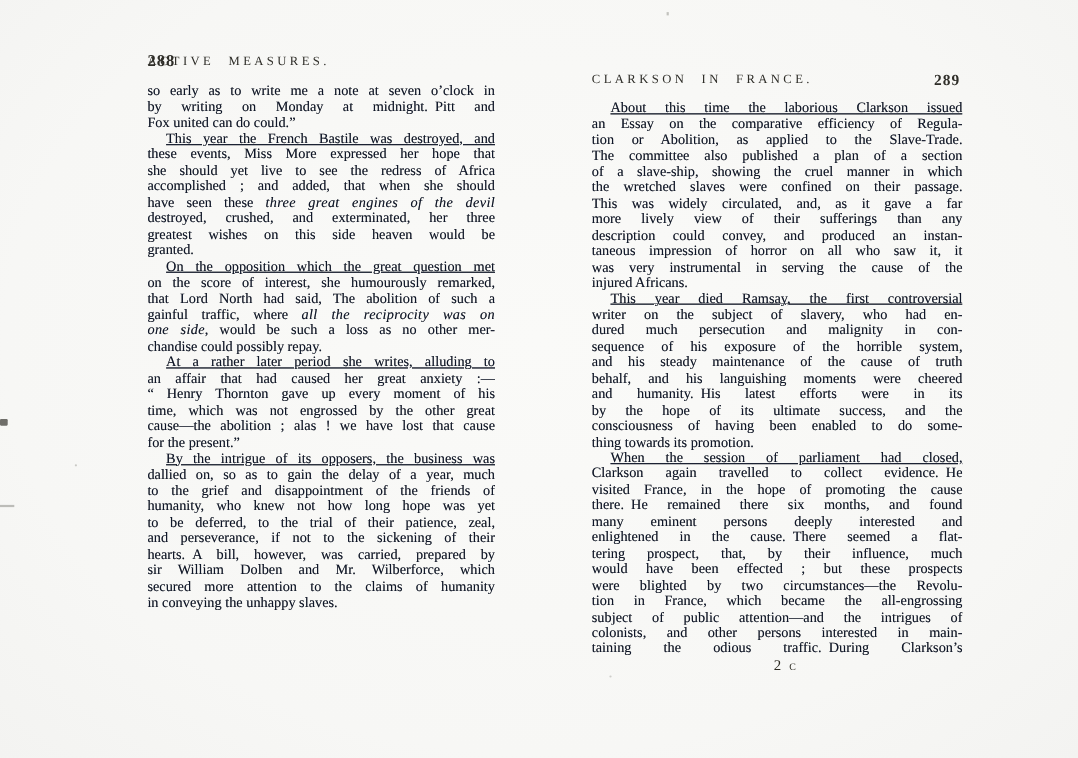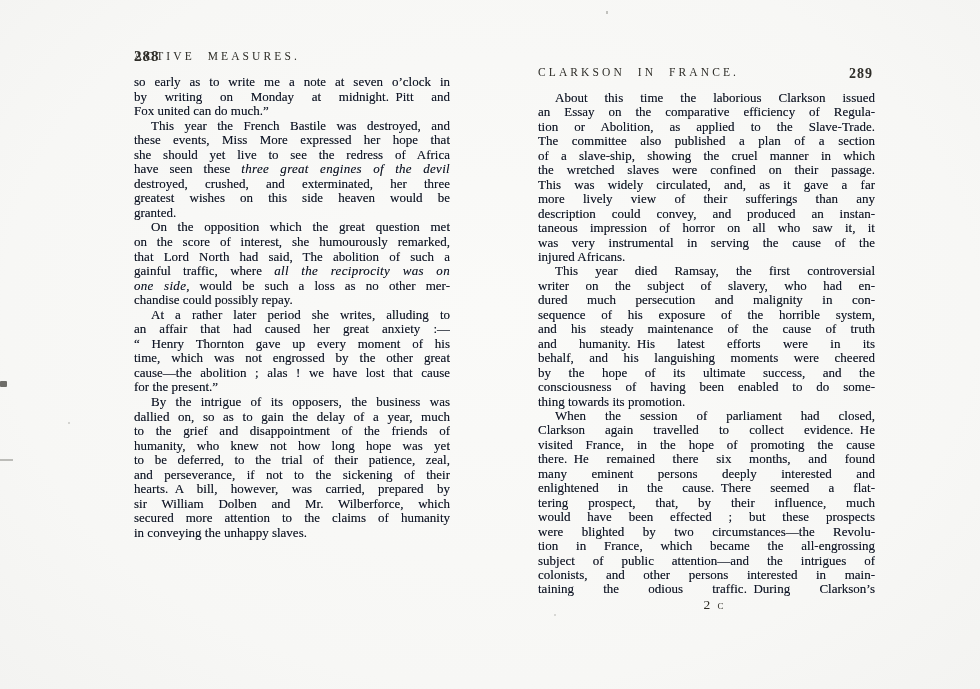--- a/index.html
+++ b/index.html
@@ -54,21 +54,21 @@
   .page-left  .text-block { top: 25px; line-height: 14.55px; }
   .page-right .text-block { top: 25px; line-height: 14.45px; }
 
   .line {
     text-align: justify;
     text-align-last: justify;
     white-space: normal;
     overflow: hidden;
   }
   .line.end { text-align-last: left; }
-  .line.indent { text-indent: 17px; }
+  .line.indent { text-indent: 17px; text-decoration: underline; }
   .line i { letter-spacing: 0.3px; }
 
   .signature-mark {
     position: absolute;
     top: 531px; left: 0; right: 0;
     text-align: center;
     font-size: 13.5px;
     font-variant: small-caps;
     letter-spacing: 2px;
     transform: translateX(8px);
@@ -94,24 +94,25 @@
 <div class="speck speck-5"></div>
 
 <div class="page page-left">
   <div class="head-row">
     <span class="page-number">288</span>
     <span class="running-head">ACTIVE MEASURES.</span>
   </div>
   <div class="text-block" id="left-text">
       <div class="line"><span>so early as to write me a note at seven o’clock in</span></div>
       <div class="line"><span>by writing on Monday at midnight. Pitt and</span></div>
-      <div class="line end"><span>Fox united can do much.”</span></div>
+      <div class="line end"><span>Fox united can do could.”</span></div>
       <div class="line indent"><span>This year the French Bastile was destroyed, and</span></div>
       <div class="line"><span>these events, Miss More expressed her hope that</span></div>
       <div class="line"><span>she should yet live to see the redress of Africa</span></div>
+      <div class="line"><span>accomplished ; and added, that when she should</span></div>
       <div class="line"><span>have seen these </span><i>three great engines of the devil</i></div>
       <div class="line"><span>destroyed, crushed, and exterminated, her three</span></div>
       <div class="line"><span>greatest wishes on this side heaven would be</span></div>
       <div class="line end"><span>granted.</span></div>
       <div class="line indent"><span>On the opposition which the great question met</span></div>
       <div class="line"><span>on the score of interest, she humourously remarked,</span></div>
       <div class="line"><span>that Lord North had said, The abolition of such a</span></div>
       <div class="line"><span>gainful traffic, where </span><i>all the reciprocity was on</i></div>
       <div class="line"><i>one side</i><span>, would be such a loss as no other mer-</span></div>
       <div class="line end"><span>chandise could possibly repay.</span></div>
@@ -150,22 +151,22 @@
       <div class="line"><span>more lively view of their sufferings than any</span></div>
       <div class="line"><span>description could convey, and produced an instan-</span></div>
       <div class="line"><span>taneous impression of horror on all who saw it, it</span></div>
       <div class="line"><span>was very instrumental in serving the cause of the</span></div>
       <div class="line end"><span>injured Africans.</span></div>
       <div class="line indent"><span>This year died Ramsay, the first controversial</span></div>
       <div class="line"><span>writer on the subject of slavery, who had en-</span></div>
       <div class="line"><span>dured much persecution and malignity in con-</span></div>
       <div class="line"><span>sequence of his exposure of the horrible system,</span></div>
       <div class="line"><span>and his steady maintenance of the cause of truth</span></div>
+      <div class="line"><span>behalf, and his languishing moments were cheered</span></div>
       <div class="line"><span>and humanity. His latest efforts were in its</span></div>
-      <div class="line"><span>behalf, and his languishing moments were cheered</span></div>
       <div class="line"><span>by the hope of its ultimate success, and the</span></div>
       <div class="line"><span>consciousness of having been enabled to do some-</span></div>
       <div class="line end"><span>thing towards its promotion.</span></div>
       <div class="line indent"><span>When the session of parliament had closed,</span></div>
       <div class="line"><span>Clarkson again travelled to collect evidence. He</span></div>
       <div class="line"><span>visited France, in the hope of promoting the cause</span></div>
       <div class="line"><span>there. He remained there six months, and found</span></div>
       <div class="line"><span>many eminent persons deeply interested and</span></div>
       <div class="line"><span>enlightened in the cause. There seemed a flat-</span></div>
       <div class="line"><span>tering prospect, that, by their influence, much</span></div>

